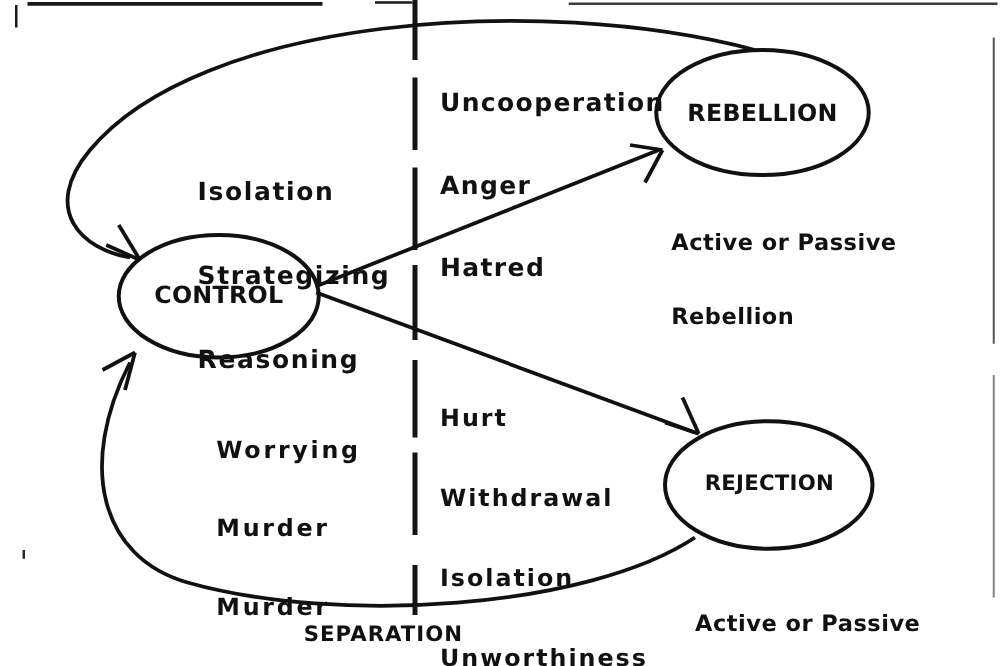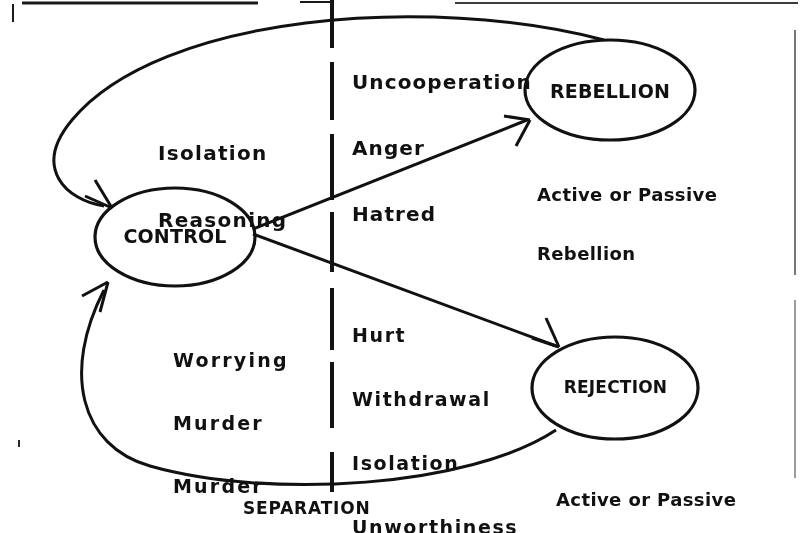--- a/index.html
+++ b/index.html
@@ -104,20 +104,21 @@
       <line x1="108" y1="282" x2="100" y2="312"></line>
     </g>
   </svg>
 
   <div class="node-label lbl-control">CONTROL</div>
   <div class="node-label lbl-rebellion">REBELLION</div>
   <div class="node-label lbl-rejection">REJECTION</div>
 
   <div class="txt blk-left">
     <span class="list-line">Isolation</span>
+    <span class="list-line">Strategizing</span>
     <span class="list-line">Reasoning</span>
   </div>
 
   <div class="txt blk-right-top">
     <span class="list-line">Uncooperation</span>
     <span class="list-line">Anger</span>
     <span class="list-line">Hatred</span>
   </div>
 
   <div class="txt blk-left-bottom">

